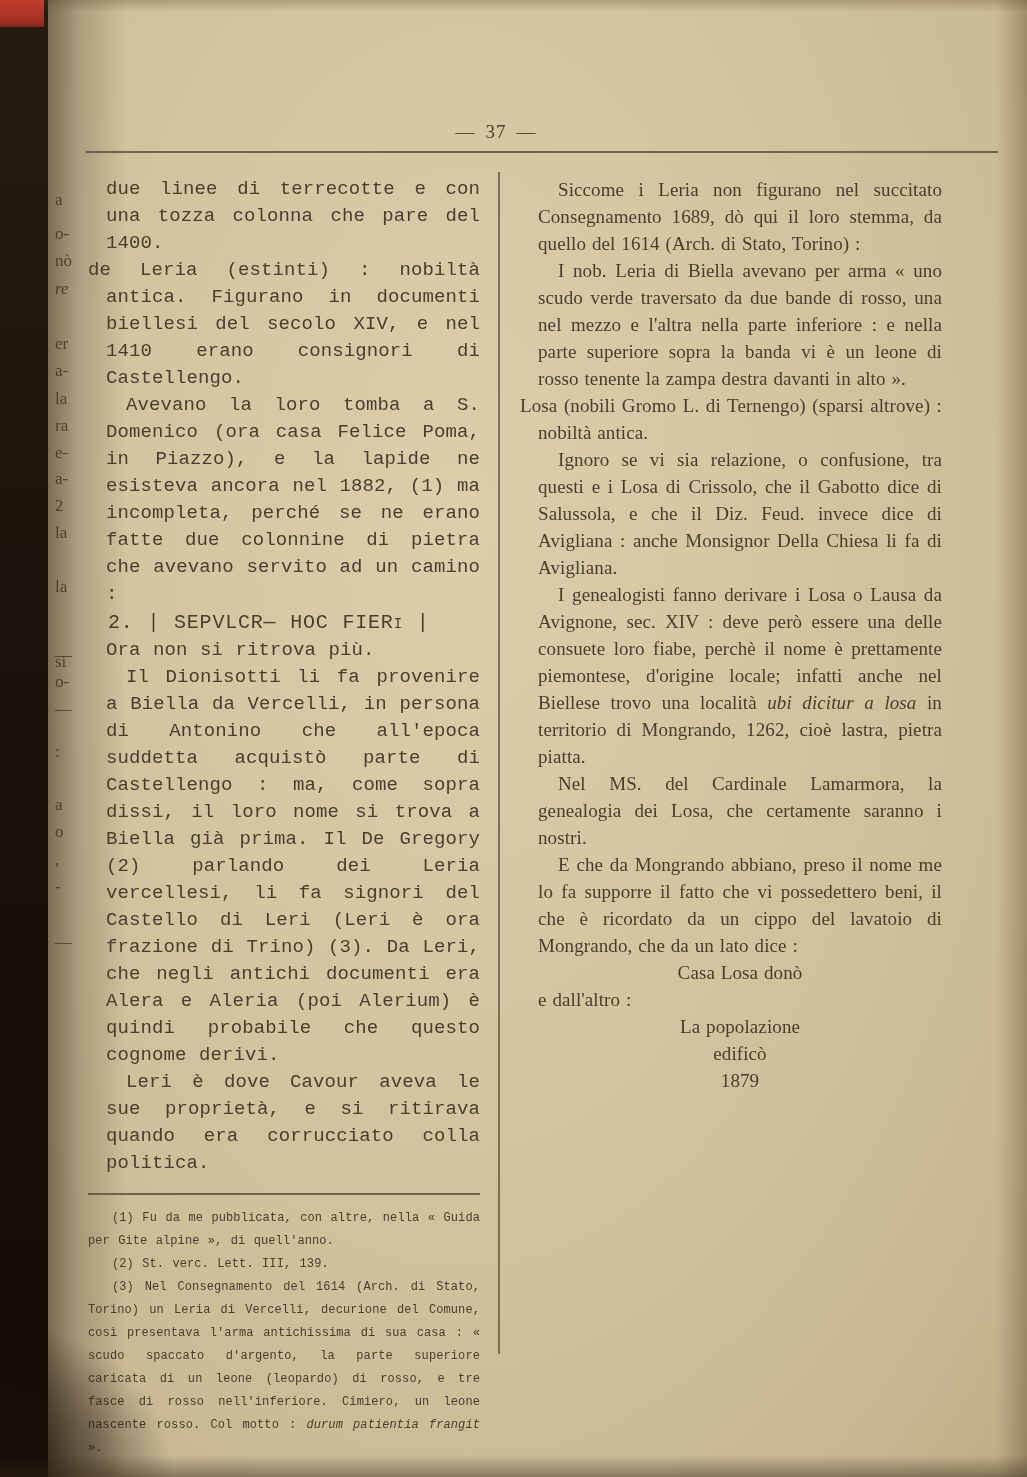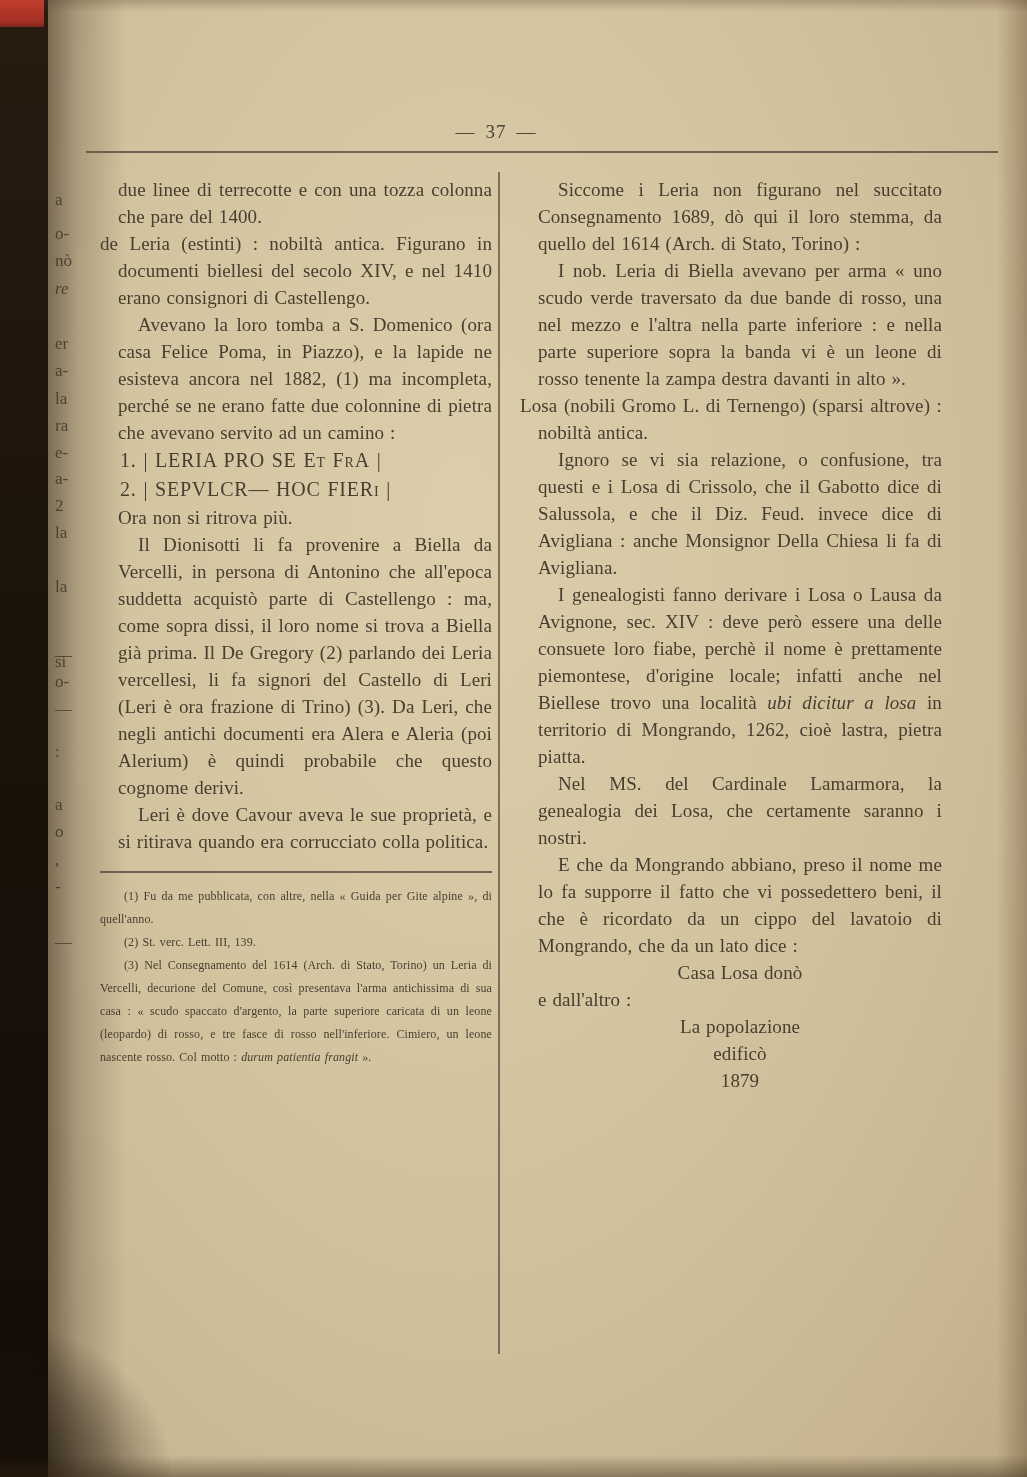--- a/index.html
+++ b/index.html
@@ -112,21 +112,21 @@
     text-align: justify;
     font-size: 19px;
     line-height: 27px;
     letter-spacing: 0.1px;
     word-spacing: 1px;
     color: #473e2f;
     padding-left: 18px;
     box-sizing: border-box;
     hyphens: auto;
   }
-  .col.left  { left: 16px;   width: 392px; }
+  .col.left  { left: 4px;   width: 392px; font-family: Liberation Mono, monospace; }
   .col.right { left: 436px; width: 422px; }
   .col-divider {
     position: absolute;
     left: 414px; top: 172px;
     width: 2px; height: 1182px;
     background: #655a48;
     opacity: 0.8;
   }
   .col p { margin: 0; }
   .para   { text-indent: 20px; }
@@ -194,21 +194,20 @@
 
     <div class="page-header">
       <span class="dash">—</span><span class="pagenum">37</span><span class="dash">—</span>
     </div>
     <div class="header-rule"></div>
 
     <div class="col left" id="col-left">
         <p class="cont"><span>due linee di terrecotte e con una tozza colonna che pare del 1400.</span></p>
         <p class="entry"><span>de Leria (estinti) : nobiltà antica. Figurano in documenti biellesi del secolo XIV, e nel 1410 erano consignori di Castellengo.</span></p>
         <p class="para"><span>Avevano la loro tomba a S. Domenico (ora casa Felice Poma, in Piazzo), e la lapide ne esisteva ancora nel 1882, (1) ma incompleta, perché se ne erano fatte due colonnine di pietra che avevano servito ad un camino :</span></p>
-        <p class="inscr"><span>1. | LERIA PRO SE </span><span class="sc">Et FrA</span><span> |</span></p>
         <p class="inscr"><span>2. | SEPVLCR— HOC FIER</span><span class="sc">i</span><span> |</span></p>
         <p class="cont"><span>Ora non si ritrova più.</span></p>
         <p class="para"><span>Il Dionisotti li fa provenire a Biella da Vercelli, in persona di Antonino che all'epoca suddetta acquistò parte di Castellengo : ma, come sopra dissi, il loro nome si trova a Biella già prima. Il De Gregory (2) parlando dei Leria vercellesi, li fa signori del Castello di Leri (Leri è ora frazione di Trino) (3). Da Leri, che negli antichi documenti era Alera e Aleria (poi Alerium) è quindi probabile che questo cognome derivi.</span></p>
         <p class="para"><span>Leri è dove Cavour aveva le sue proprietà, e si ritirava quando era corrucciato colla politica.</span></p>
         <div class="fn-rule"></div>
         <p class="fn"><span>(1) Fu da me pubblicata, con altre, nella « Guida per Gite alpine », di quell'anno.</span></p>
         <p class="fn"><span>(2) St. verc. Lett. III, 139.</span></p>
         <p class="fn"><span>(3) Nel Consegnamento del 1614 (Arch. di Stato, Torino) un Leria di Vercelli, decurione del Comune, così presentava l'arma antichissima di sua casa : « scudo spaccato d'argento, la parte superiore caricata di un leone (leopardo) di rosso, e tre fasce di rosso nell'inferiore. Cimiero, un leone nascente rosso. Col motto : </span><i>durum patientia frangit</i><span> ».</span></p>
       </div>
     <div class="col-divider"></div>

